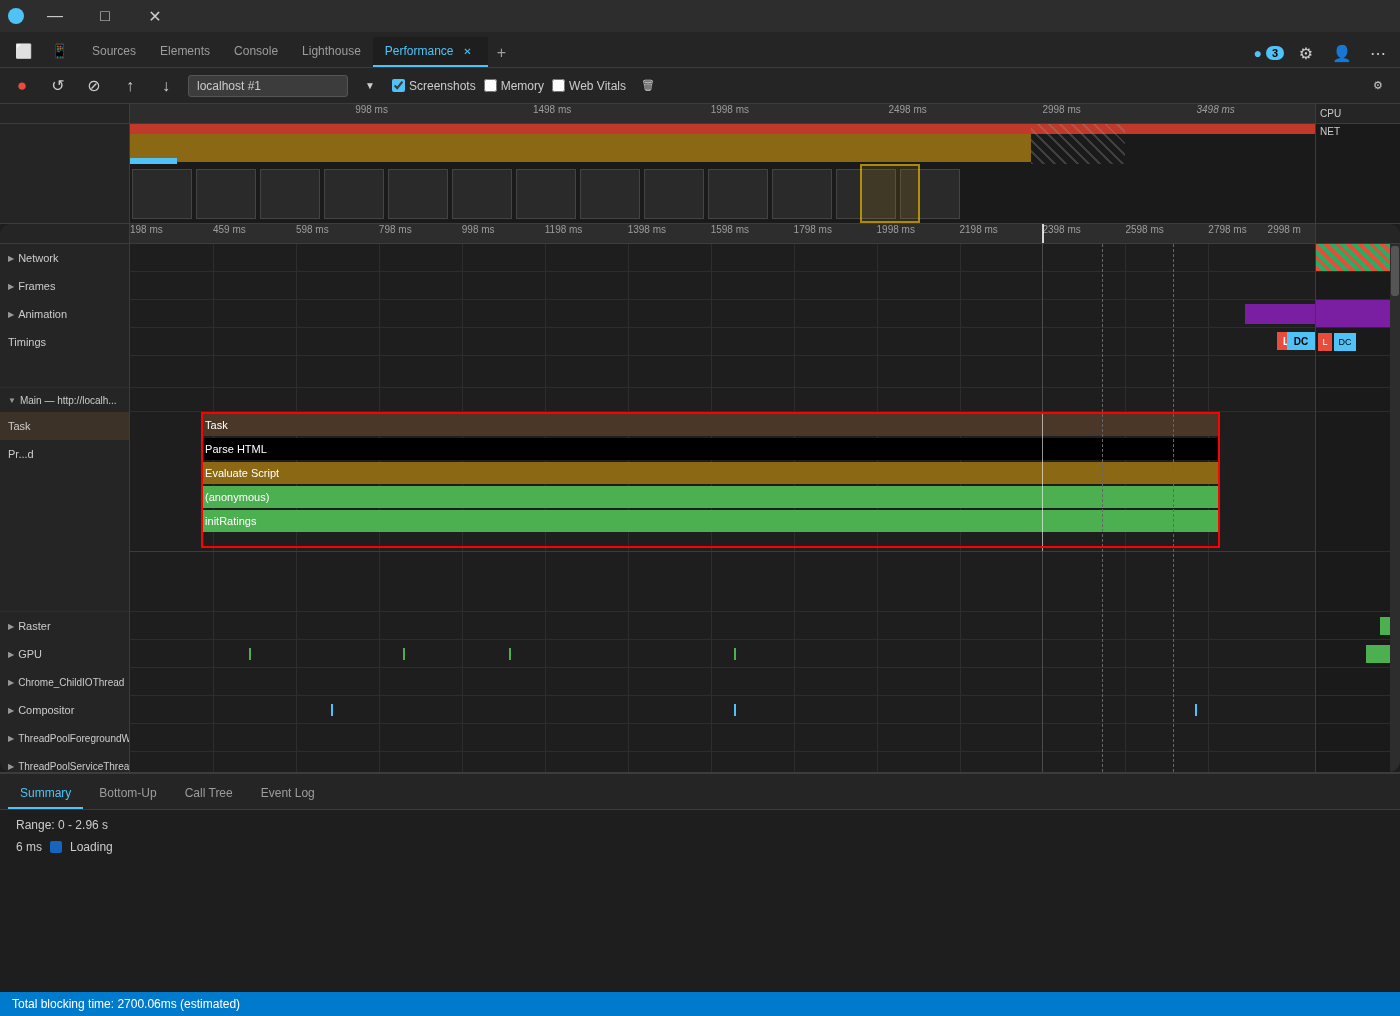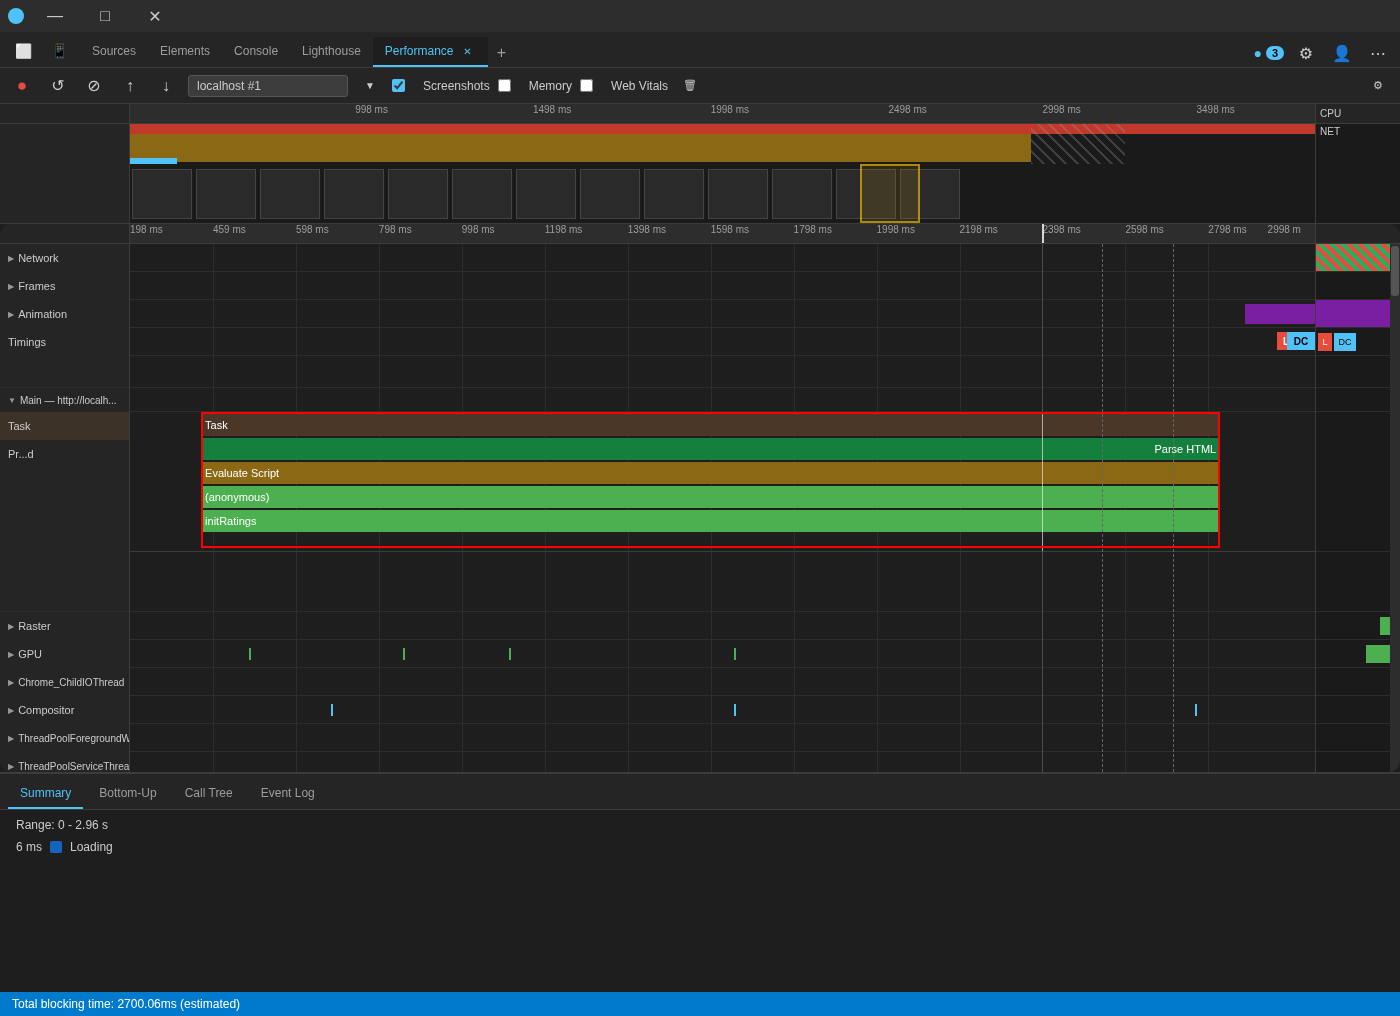--- a/index.html
+++ b/index.html
@@ -20,21 +20,21 @@
     .tab-close { width: 16px; height: 16px; display: flex; align-items: center; justify-content: center; border-radius: 2px; font-size: 10px; }
     .tab-add { width: 28px; height: 28px; display: flex; align-items: center; justify-content: center; color: #9d9d9d; cursor: pointer; border-radius: 4px; font-size: 16px; }
     .tab-bar-right { margin-left: auto; display: flex; align-items: center; gap: 8px; }
     .notification-badge { background: #4fc3f7; color: #000; border-radius: 10px; padding: 1px 6px; font-size: 11px; font-weight: bold; }
     .toolbar-icon { width: 28px; height: 28px; display: flex; align-items: center; justify-content: center; color: #ccc; cursor: pointer; border-radius: 4px; font-size: 16px; }
 
     
     .controls-bar { background: #252526; height: 36px; display: flex; align-items: center; padding: 0 8px; gap: 8px; border-bottom: 1px solid #3c3c3c; flex-shrink: 0; }
     .ctrl-btn { width: 28px; height: 28px; display: flex; align-items: center; justify-content: center; color: #ccc; cursor: pointer; border-radius: 4px; font-size: 16px; }
     .url-input { background: #3c3c3c; border: 1px solid #555; color: #ccc; padding: 3px 8px; border-radius: 3px; font-size: 12px; width: 160px; }
-    .checkbox-label { display: flex; align-items: center; gap: 18px; color: #ccc; font-size: 12px; cursor: pointer; }
+    .checkbox-label { display: flex; align-items: center; gap: 4px; color: #ccc; font-size: 12px; cursor: pointer; }
     .checkbox-label input { accent-color: #4fc3f7; }
     .trash-btn { width: 28px; height: 28px; display: flex; align-items: center; justify-content: center; color: #ccc; cursor: pointer; }
     .settings-btn { margin-left: auto; width: 28px; height: 28px; display: flex; align-items: center; justify-content: center; color: #ccc; cursor: pointer; border-radius: 4px; }
 
     
     .main-content { flex: 1; display: flex; flex-direction: column; overflow: hidden; }
     .ruler-tick { position: absolute; font-size: 10px; color: #9d9d9d; white-space: nowrap; }
     .screenshot-thumb { width: 60px; height: 50px; background: #2a2a2a; border: 1px solid #444; margin: 0 2px; flex-shrink: 0; display: flex; align-items: center; justify-content: center; }
     .track-label { width: 130px; background: #252526; display: flex; align-items: center; padding: 0 8px; color: #ccc; font-size: 11px; gap: 4px; cursor: pointer; flex-shrink: 0; border-right: 1px solid #3c3c3c; }
     .track-label .triangle { font-size: 8px; color: #999; }
@@ -140,21 +140,21 @@
 
   <div style="display:flex;flex-shrink:0;height:20px;">
     <div style="width:130px;background:#252526;border-right:1px solid #3c3c3c;border-bottom:1px solid #3c3c3c;flex-shrink:0;"></div>
     <div style="flex:1;background:#2d2d2d;border-bottom:1px solid #3c3c3c;position:relative;overflow:hidden;">
       <div class="ruler-tick" style="left:4%;margin-top:29px;">498 ms</div>
       <div class="ruler-tick" style="left:19%;">998 ms</div>
       <div class="ruler-tick" style="left:34%;">1498 ms</div>
       <div class="ruler-tick" style="left:49%;">1998 ms</div>
       <div class="ruler-tick" style="left:64%;">2498 ms</div>
       <div class="ruler-tick" style="left:77%;">2998 ms</div>
-      <div class="ruler-tick" style="left:90%;">3498 ms</div>
+      <div class="ruler-tick" style="left:90%;font-style:italic;">3498 ms</div>
     </div>
     <div style="width:85px;background:#252526;border-left:1px solid #3c3c3c;border-bottom:1px solid #3c3c3c;flex-shrink:0;display:flex;align-items:center;justify-content:flex-start;padding-left:4px;">
       <span style="font-size:10px;color:#ccc;">CPU</span>
     </div>
   </div>
 
   <div style="display:flex;flex-shrink:0;height:40px;">
     <div style="width:130px;background:#252526;border-right:1px solid #3c3c3c;flex-shrink:0;"></div>
     <div style="flex:1;background:#1a1a1a;position:relative;overflow:hidden;">
 
@@ -333,21 +333,21 @@
         <div style="height:24px;border-bottom:1px solid #2d2d2d;position:relative;"></div>
 
         <div style="position:relative;height:140px;border-bottom:1px solid #3c3c3c;">
 
           <div style="position:absolute;top:0;left:6%;width:86%;height:136px;border:2px solid red;z-index:10;"></div>
 
           <div class="flame-bar" style="background:#4a3728;left:6%;width:86%;top:2px;">
             <span>Task</span>
           </div>
 
-          <div class="flame-bar" style="background:#15803d;left:6%;width:86%;top:26px;justify-content:flex-end;">
+          <div class="flame-bar" style="background:#000000;left:6%;width:86%;top:26px;">
             <span>Parse HTML</span>
           </div>
 
           <div class="flame-bar" style="background:#8b6914;left:6%;width:86%;top:50px;">
             <span>Evaluate Script</span>
           </div>
 
           <div class="flame-bar" style="background:#4caf50;left:6%;width:86%;top:74px;">
             <span>(anonymous)</span>
           </div>

